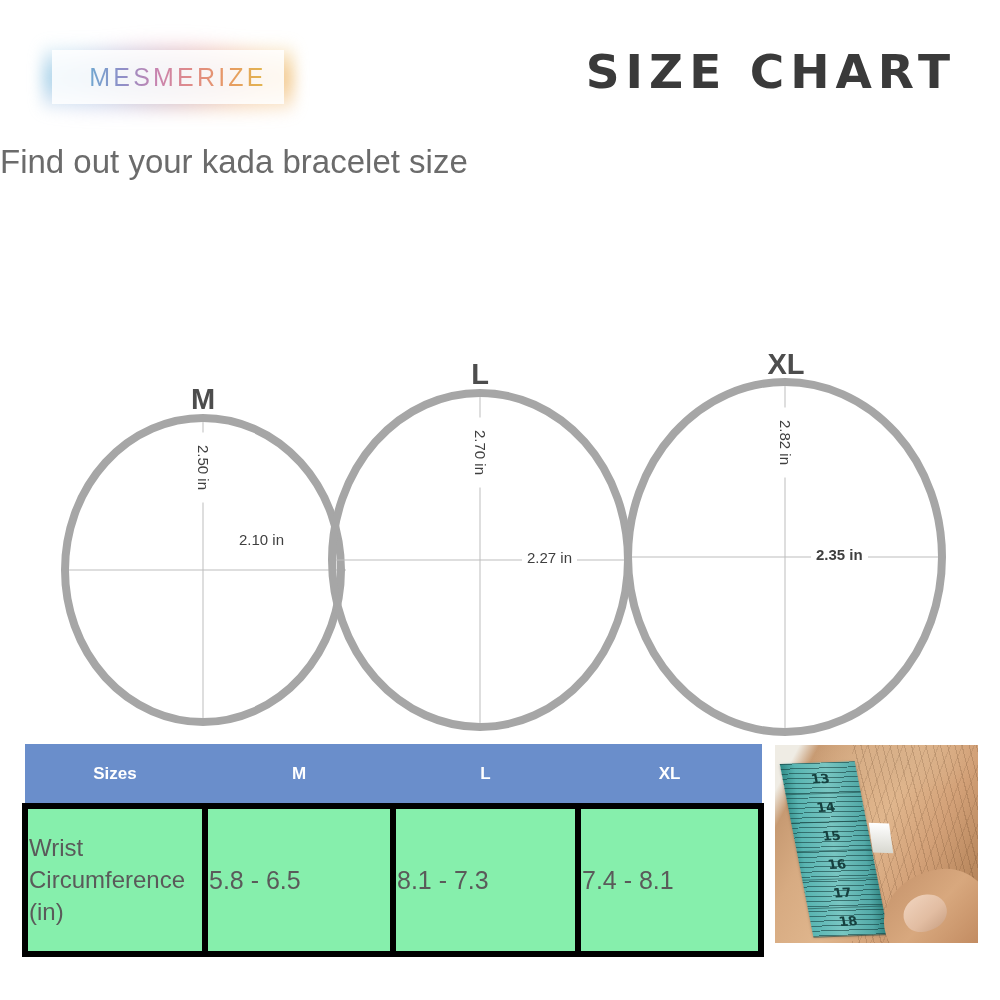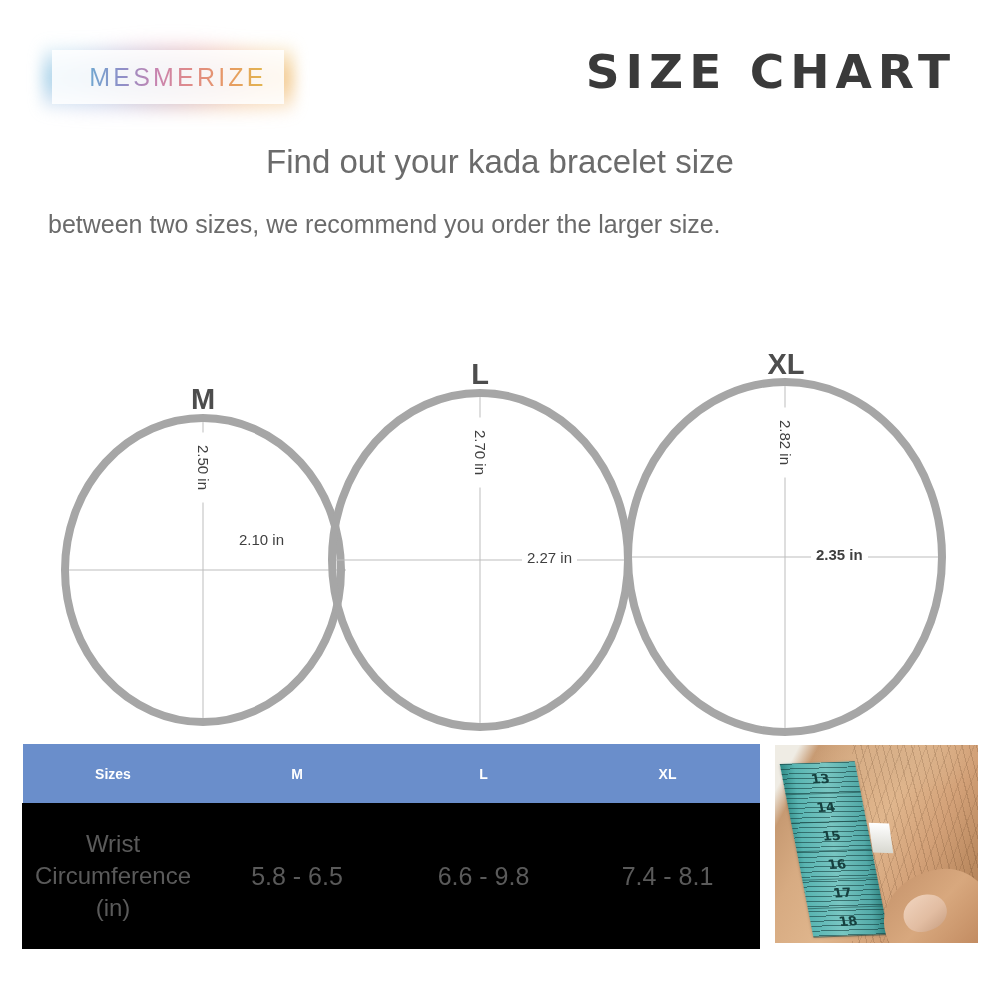--- a/index.html
+++ b/index.html
@@ -76,21 +76,20 @@
     color: #3a3a3a;
     font-family: "DejaVu Sans", sans-serif;
     white-space: nowrap;
   }
 
   
   #intro-heading {
     position: absolute;
     left: 0; right: 0;
     top: 143px;
-    text-align: center;
     font-size: 33px;
     font-weight: 400;
     color: #6b6b6b;
   }
   #intro-paragraph {
     position: absolute;
     left: 48px;
     width: 904px;
     top: 198px;
     font-size: 25px;
@@ -139,35 +138,34 @@
     position: absolute;
     left: 22px;
     top: 744px;
     width: 736px;
     border-collapse: collapse;
     table-layout: fixed;
   }
   #size-table th {
     background: #6a8ecb;
     color: #ffffff;
-    font-size: 14px;
+    font-size: 17px;
     font-weight: 700;
     height: 56px;
     border: 1px solid #6a8ecb;
     text-align: center;
     vertical-align: middle;
   }
   #size-table td {
-    border: 2px solid #000000;
+    border: 6px solid #000000;
     height: 140px;
-    text-align: center;
     vertical-align: middle;
     font-size: 25px;
     color: #5a5a5a;
-    background: #000000;
+    background: #86efac;
     line-height: 32px;
   }
   #size-table td.rowhead { font-size: 24px; }
 
   
   #wrist-photo {
     position: absolute;
     left: 775px;
     top: 745px;
     width: 203px;
@@ -253,21 +251,20 @@
   <div class="glow"></div>
   <div class="plate"></div>
   <div class="wordmark">MESMERIZE</div>
 </div>
 
 <div id="size-chart-title">SIZE CHART</div>
 
 <div id="intro-heading">Find out your kada bracelet size</div>
 
 <div id="intro-paragraph">
-  <span class="ln">between two sizes, we recommend you order the larger size.</span>
 </div>
 
 <svg id="ovals-area" width="1000" height="1000" viewBox="0 0 1000 1000">
 
   <g>
     <line x1="203" y1="418" x2="203" y2="722" stroke="#bdbdbd" stroke-width="1"></line>
     <line x1="62" y1="570" x2="346" y2="570" stroke="#bdbdbd" stroke-width="1"></line>
     <ellipse cx="203" cy="570" rx="138" ry="152" fill="none" stroke="#a6a6a6" stroke-width="8"></ellipse>
   </g>
 
@@ -312,21 +309,21 @@
     </tr>
   </thead>
   <tbody>
     <tr>
       <td class="rowhead">
         <span>Wrist</span><br>
         <span>Circumference</span><br>
         <span>(in)</span>
       </td>
       <td>5.8 - 6.5</td>
-      <td>6.6 - 9.8</td>
+      <td>8.1 - 7.3</td>
       <td>7.4 - 8.1</td>
     </tr>
   </tbody>
 </table>
 
 <div id="wrist-photo">
   <div class="arm"></div>
   <div class="hairs"></div>
   <div class="tape">
     <div class="ticks"></div>

